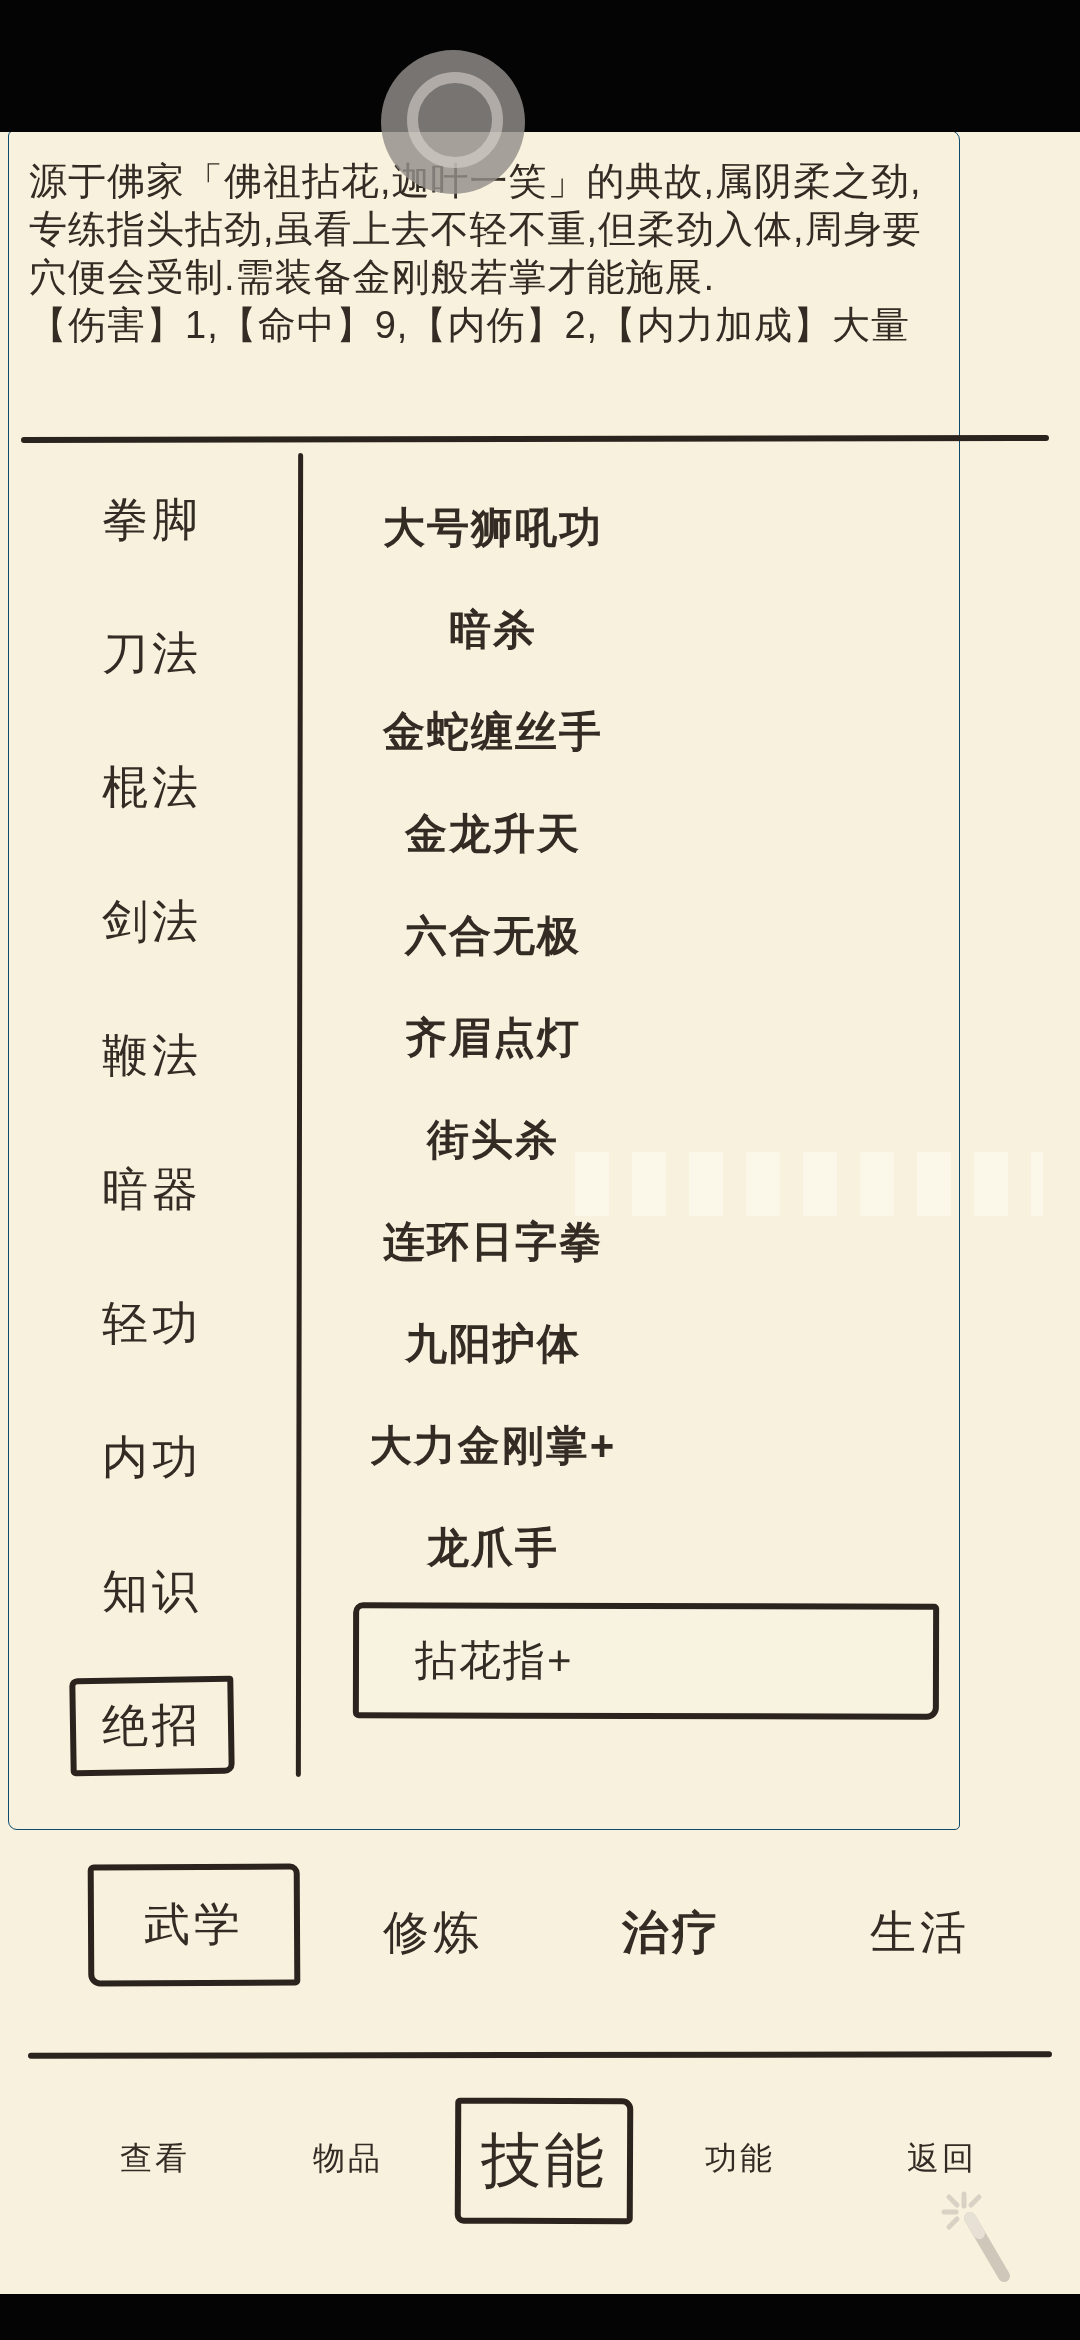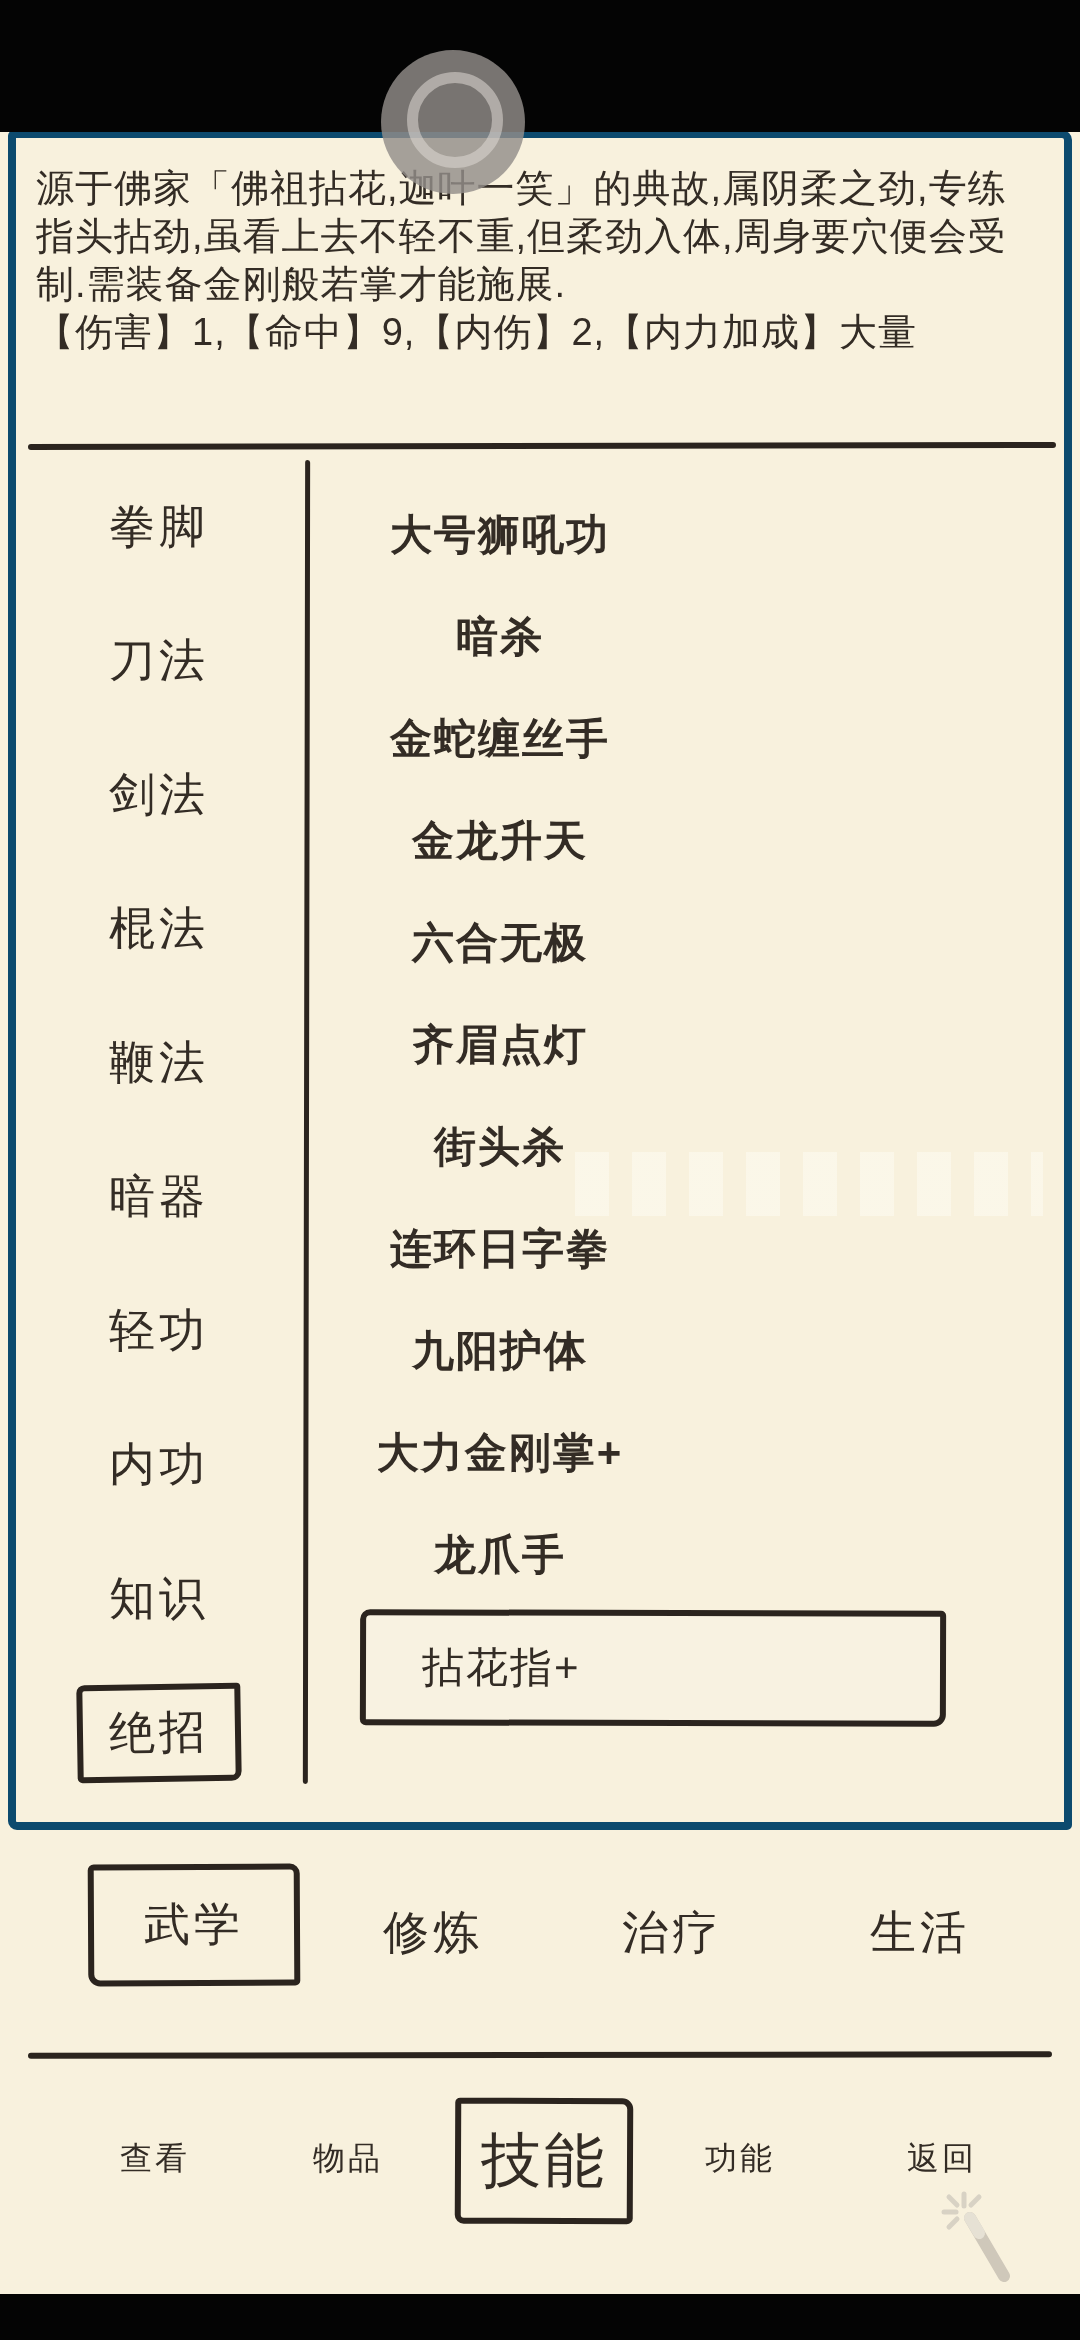--- a/index.html
+++ b/index.html
@@ -17,22 +17,22 @@
   .camera-hole{
     position:absolute;left:381px;top:50px;width:144px;height:144px;border-radius:50%;
     background:rgba(146,142,138,0.82);z-index:7;
   }
   .camera-hole .ring{
     position:absolute;left:26px;top:22px;width:74px;height:74px;border-radius:50%;
     border:11px solid rgba(222,217,211,0.55);
   }
   
   .panel{
-    position:absolute;left:8px;top:130px;width:1064px;height:1700px;
-    border:8px solid #0c4a6e;border-radius:6px 10px 5px 9px;
+    position:absolute;left:8px;top:130px;width:952px;height:1700px;
+    border:1px solid #0c4a6e;border-radius:6px 10px 5px 9px;
     box-sizing:border-box;z-index:2;
   }
   .desc-block{
     position:absolute;left:20px;right:24px;top:26px;
     font-size:38px;line-height:48px;letter-spacing:1px;
     color:#332c25;
   }
   .stats-line{font-size:38px;line-height:48px;color:#332c25;}
   .divider-1{
     position:absolute;left:12px;top:305px;width:1028px;height:6px;
@@ -81,21 +81,21 @@
     position:absolute;left:80px;top:2px;width:212px;height:122px;box-sizing:border-box;
     border:6px solid #2b241e;border-radius:6px 10px 5px 12px;transform:rotate(-0.3deg);
     display:flex;align-items:center;justify-content:center;
     font-size:46px;letter-spacing:4px;color:#332c25;
   }
   .tab-plain{
     position:absolute;top:40px;width:150px;height:60px;line-height:60px;text-align:center;
     font-size:46px;letter-spacing:4px;color:#332c25;
   }
   .tab-xiulian{left:350px;}
-  .tab-zhiliao{left:589px;}
+  .tab-zhiliao{left:589px;font-weight:bold;}
   .tab-shenghuo{left:837px;}
   .divider-2{
     position:absolute;left:28px;top:2052px;width:1024px;height:6px;
     background:#2b241e;border-radius:4px;transform:rotate(-0.08deg);z-index:3;
   }
   
   .nav{position:absolute;left:0;top:2096px;width:1080px;height:140px;z-index:3;}
   .nav-plain{
     position:absolute;top:32px;width:140px;height:60px;line-height:60px;text-align:center;
     font-size:32px;letter-spacing:3px;color:#332c25;
@@ -135,24 +135,24 @@
   <div class="vline"></div>
 
   <div class="sidebar">
     <div class="side-item">
         <span>拳脚</span>
       </div>
     <div class="side-item">
         <span>刀法</span>
       </div>
     <div class="side-item">
+        <span>棍法</span>
+      </div>
+    <div class="side-item">
         <span>剑法</span>
-      </div>
-    <div class="side-item">
-        <span>棍法</span>
       </div>
     <div class="side-item">
         <span>鞭法</span>
       </div>
     <div class="side-item">
         <span>暗器</span>
       </div>
     <div class="side-item">
         <span>轻功</span>
       </div>

